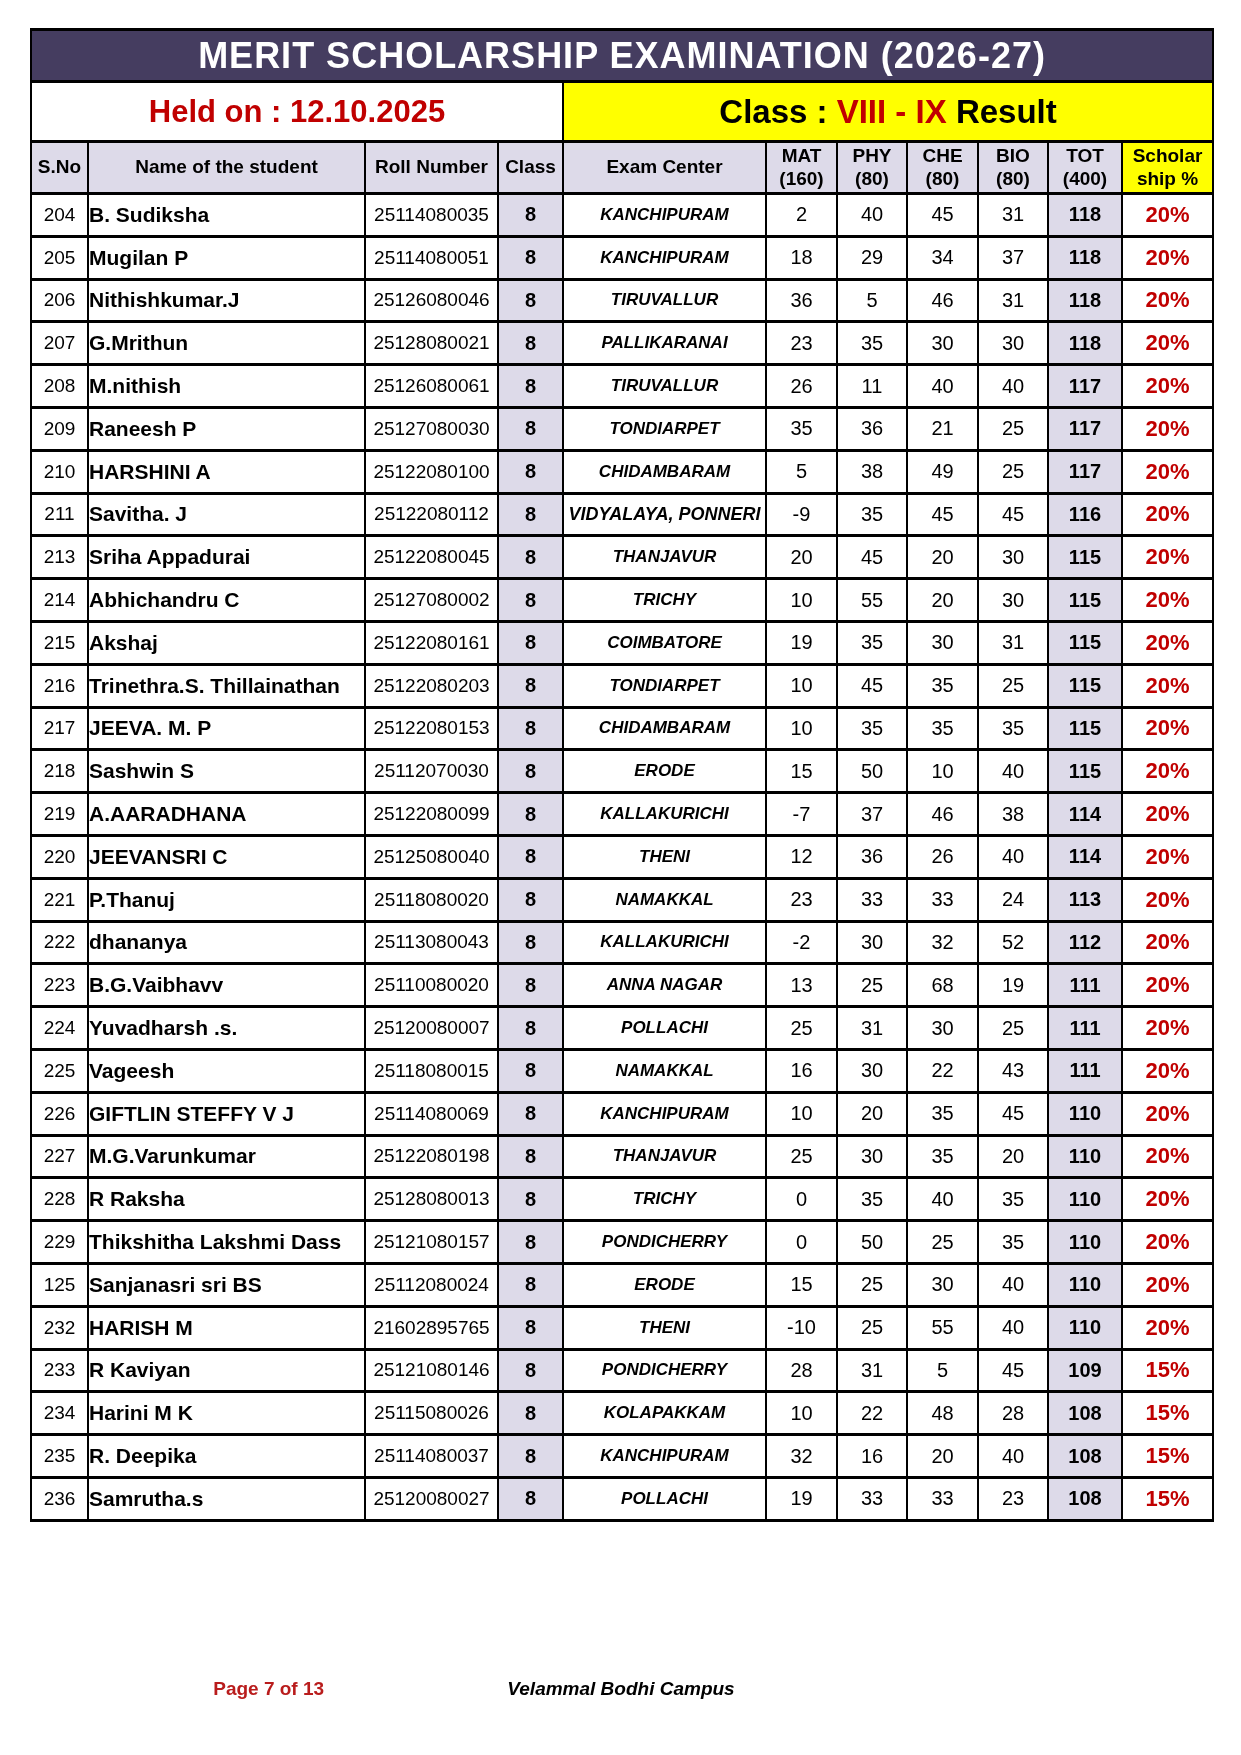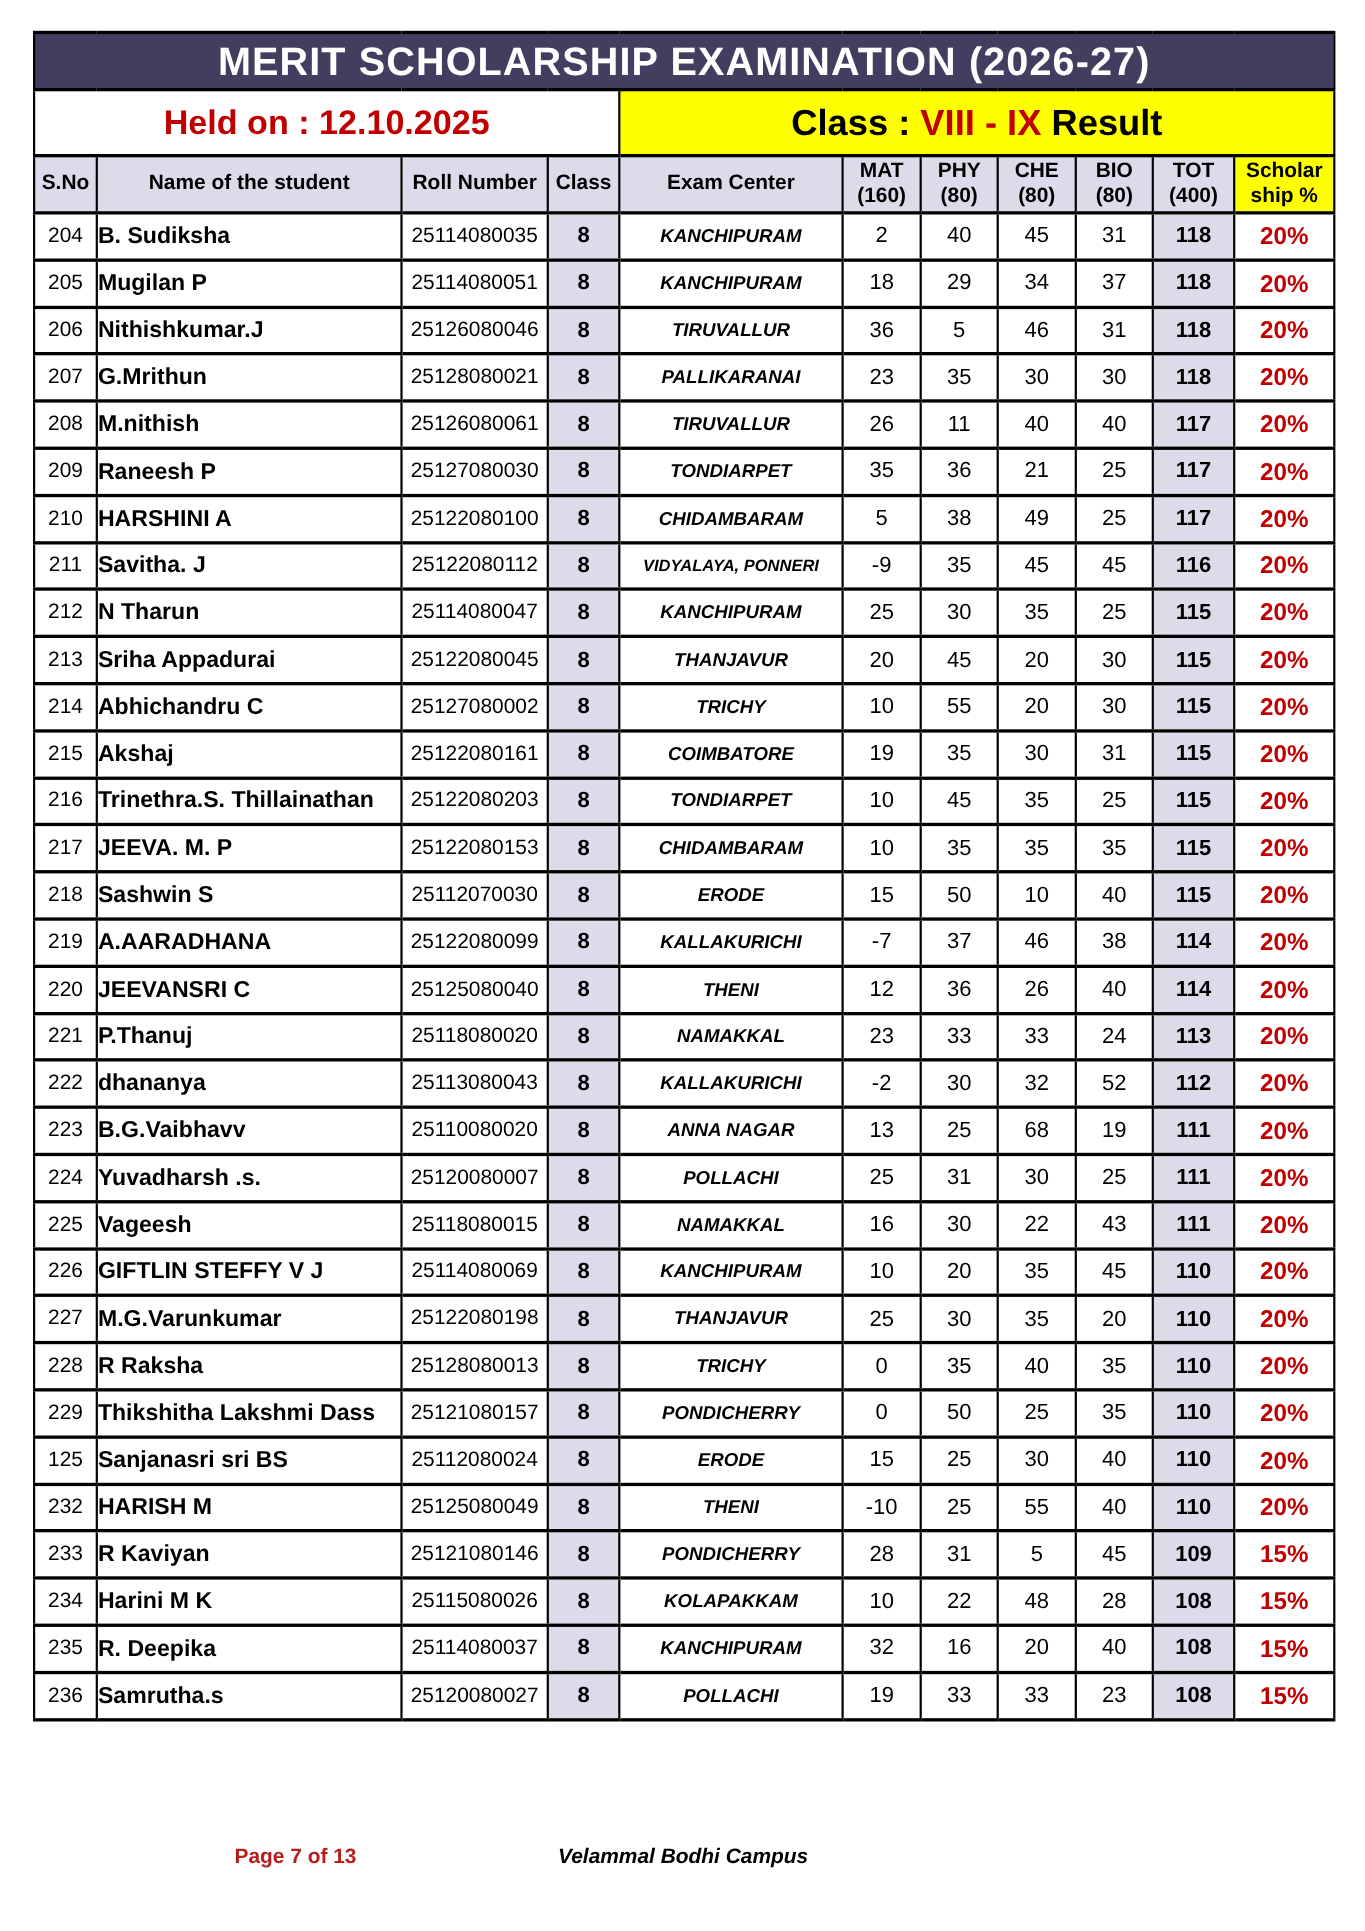--- a/index.html
+++ b/index.html
@@ -72,21 +72,21 @@
   }
   tr.head-row th.col-scholar { background: var(--hl-yellow, #ffff00); }
   
   tbody tr { height: 42.8px; }
   tbody td { background: #ffffff; text-align: center; vertical-align: middle; font-size: 20px; color: #000; }
   td.c-sno   { font-size: 19px; }
   td.c-name  { text-align: left; padding-left: 7px; font-weight: bold; font-size: 21px; margin-left: 48px; }
   td.c-roll  { font-size: 19px; }
   td.c-class { background: var(--lavender, #dddae9); font-weight: bold; }
   td.c-center{ font-weight: bold; font-style: italic; font-size: 17px; }
-  td.c-center.center-small { font-size: 15px; }
+  td.c-center.center-small { font-size: 18px; }
   td.c-tot   { background: var(--lavender, #dddae9); font-weight: bold; }
   td.c-schol { font-weight: bold; font-size: 22px; color: var(--accent-red, #c00000); }
   
   .footer {
     position: absolute;
     left: 30px;
     top: 1678px;
     width: 1182px;
     display: grid;
     grid-template-columns: 1fr auto 1fr;
@@ -261,33 +261,20 @@
     <td class="c-class">8</td>
     <td class="c-center center-small">VIDYALAYA, PONNERI</td>
     <td class="c-mark">-9</td>
     <td class="c-mark">35</td>
     <td class="c-mark">45</td>
     <td class="c-mark">45</td>
     <td class="c-tot">116</td>
     <td class="c-schol">20%</td>
   </tr>
 
-  <tr>
-    <td class="c-sno">212</td>
-    <td class="c-name">N Tharun</td>
-    <td class="c-roll">25114080047</td>
-    <td class="c-class">8</td>
-    <td class="c-center">KANCHIPURAM</td>
-    <td class="c-mark">25</td>
-    <td class="c-mark">30</td>
-    <td class="c-mark">35</td>
-    <td class="c-mark">25</td>
-    <td class="c-tot">115</td>
-    <td class="c-schol">20%</td>
-  </tr>
 
   <tr>
     <td class="c-sno">213</td>
     <td class="c-name">Sriha Appadurai</td>
     <td class="c-roll">25122080045</td>
     <td class="c-class">8</td>
     <td class="c-center">THANJAVUR</td>
     <td class="c-mark">20</td>
     <td class="c-mark">45</td>
     <td class="c-mark">20</td>
@@ -531,21 +518,21 @@
     <td class="c-mark">25</td>
     <td class="c-mark">30</td>
     <td class="c-mark">40</td>
     <td class="c-tot">110</td>
     <td class="c-schol">20%</td>
   </tr>
 
   <tr>
     <td class="c-sno">232</td>
     <td class="c-name">HARISH M</td>
-    <td class="c-roll">25125080049</td>
+    <td class="c-roll">21602895765</td>
     <td class="c-class">8</td>
     <td class="c-center">THENI</td>
     <td class="c-mark">-10</td>
     <td class="c-mark">25</td>
     <td class="c-mark">55</td>
     <td class="c-mark">40</td>
     <td class="c-tot">110</td>
     <td class="c-schol">20%</td>
   </tr>
 

